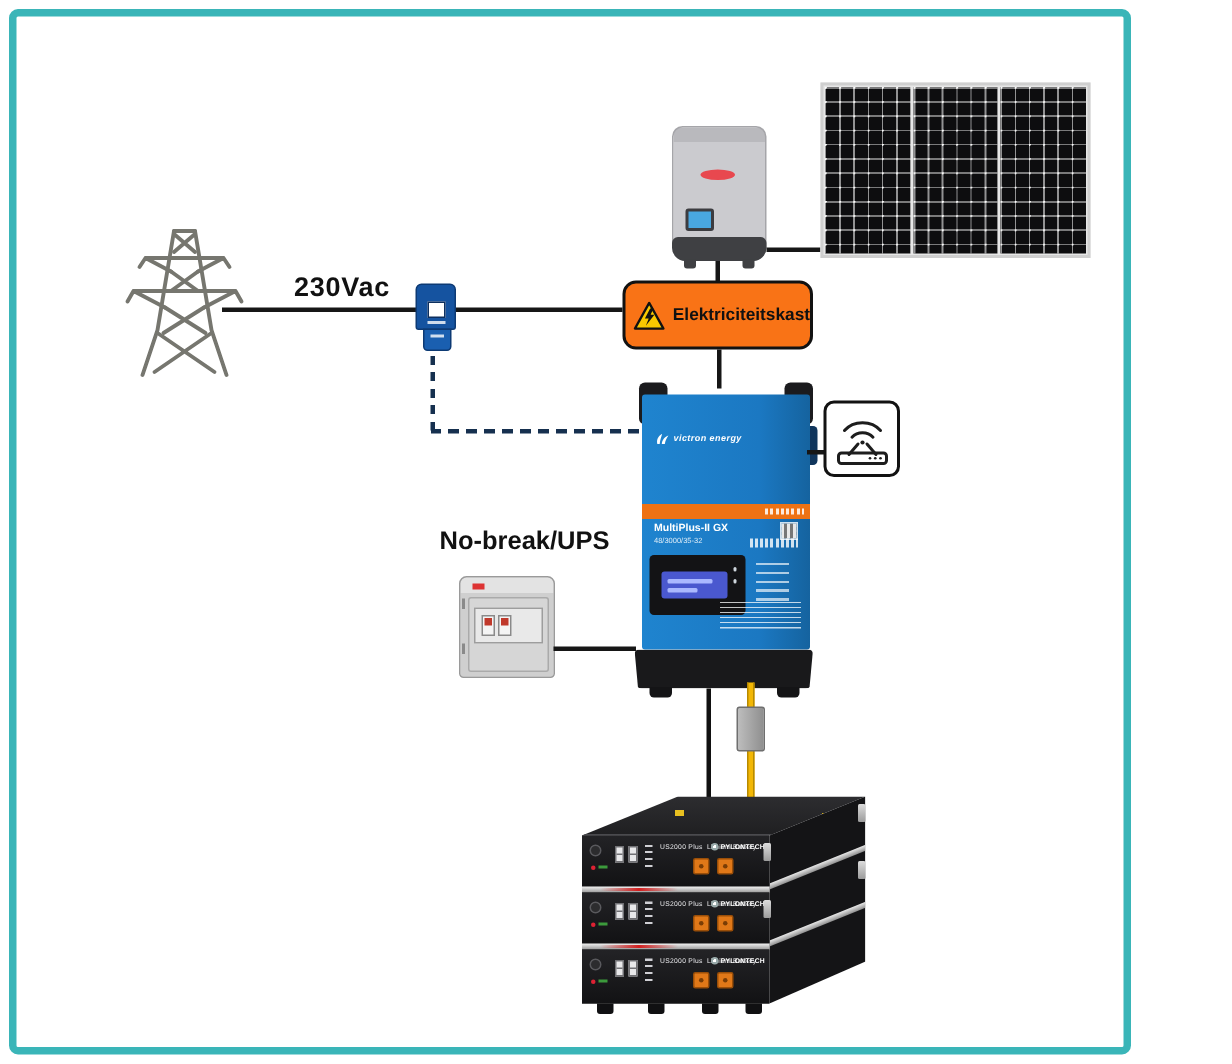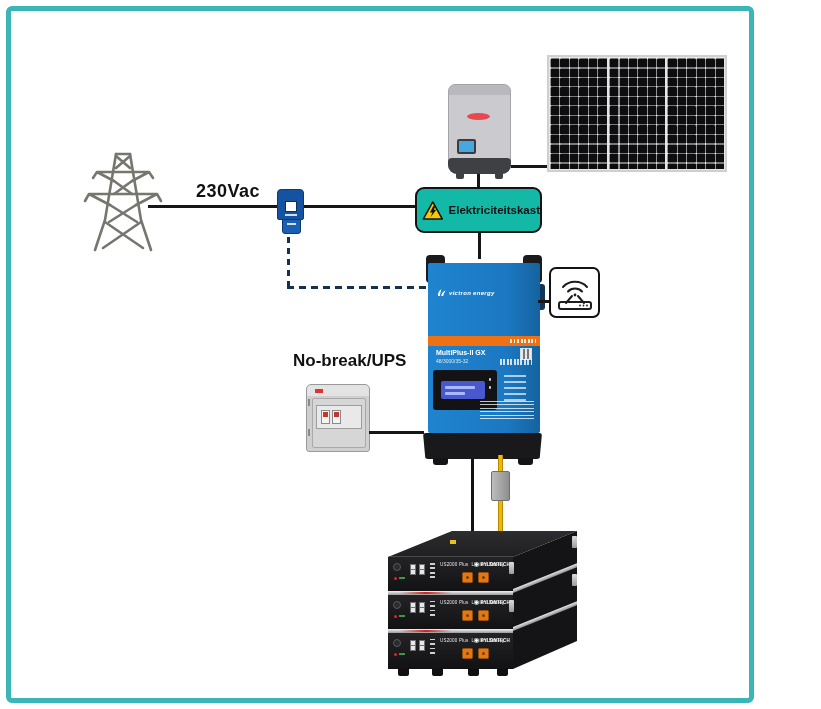--- a/index.html
+++ b/index.html
@@ -9,21 +9,21 @@
   .abs{position:absolute;}
   .wire{background:#161616;}
   .dash-v{width:3px;background:repeating-linear-gradient(to bottom,#16304f 0 6px,transparent 6px 11px);}
   .dash-h{height:3px;background:repeating-linear-gradient(to right,#16304f 0 7px,transparent 7px 12px);}
 
   .lbl{color:#111;font-weight:bold;white-space:nowrap;}
   .lbl-230{font-size:18px;letter-spacing:.5px;}
   .lbl-ups{font-size:17px;}
 
   
-  .ekast{left:415px;top:187px;width:127px;height:46px;background:#14b8a6;border:2.5px solid #121212;border-radius:9px;display:flex;align-items:center;gap:5px;padding-left:5px;box-sizing:border-box;}
+  .ekast{left:415px;top:187px;width:127px;height:46px;background:#f97316;border:2.5px solid #121212;border-radius:9px;display:flex;align-items:center;gap:5px;padding-left:5px;box-sizing:border-box;}
   .ekast .txt{font-size:11.5px;font-weight:bold;color:#111;}
 
   
   .pvinv{left:448px;top:84px;width:63px;height:90px;}
   .pvinv .body{position:absolute;inset:0;background:linear-gradient(180deg,#b9b9bd 0 11%, #cbcbcf 11% 82%, #cbcbcf 82%);border-radius:7px 7px 9px 9px;border:1px solid #a5a5a9;box-sizing:border-box;}
   .pvinv .bottom{position:absolute;left:0;right:0;bottom:0;height:16px;background:#3f4043;border-radius:4px 4px 9px 9px;}
   .pvinv .led{position:absolute;left:19px;top:29px;width:23px;height:7px;background:#e8484f;border-radius:50%;}
   .pvinv .disp{position:absolute;left:9px;top:55px;width:15px;height:11px;background:#49a7e0;border:2px solid #3c3c40;border-radius:2px;}
   .pvinv .foot{position:absolute;bottom:-5px;width:8px;height:6px;background:#3f4043;border-radius:0 0 2px 2px;}
 

